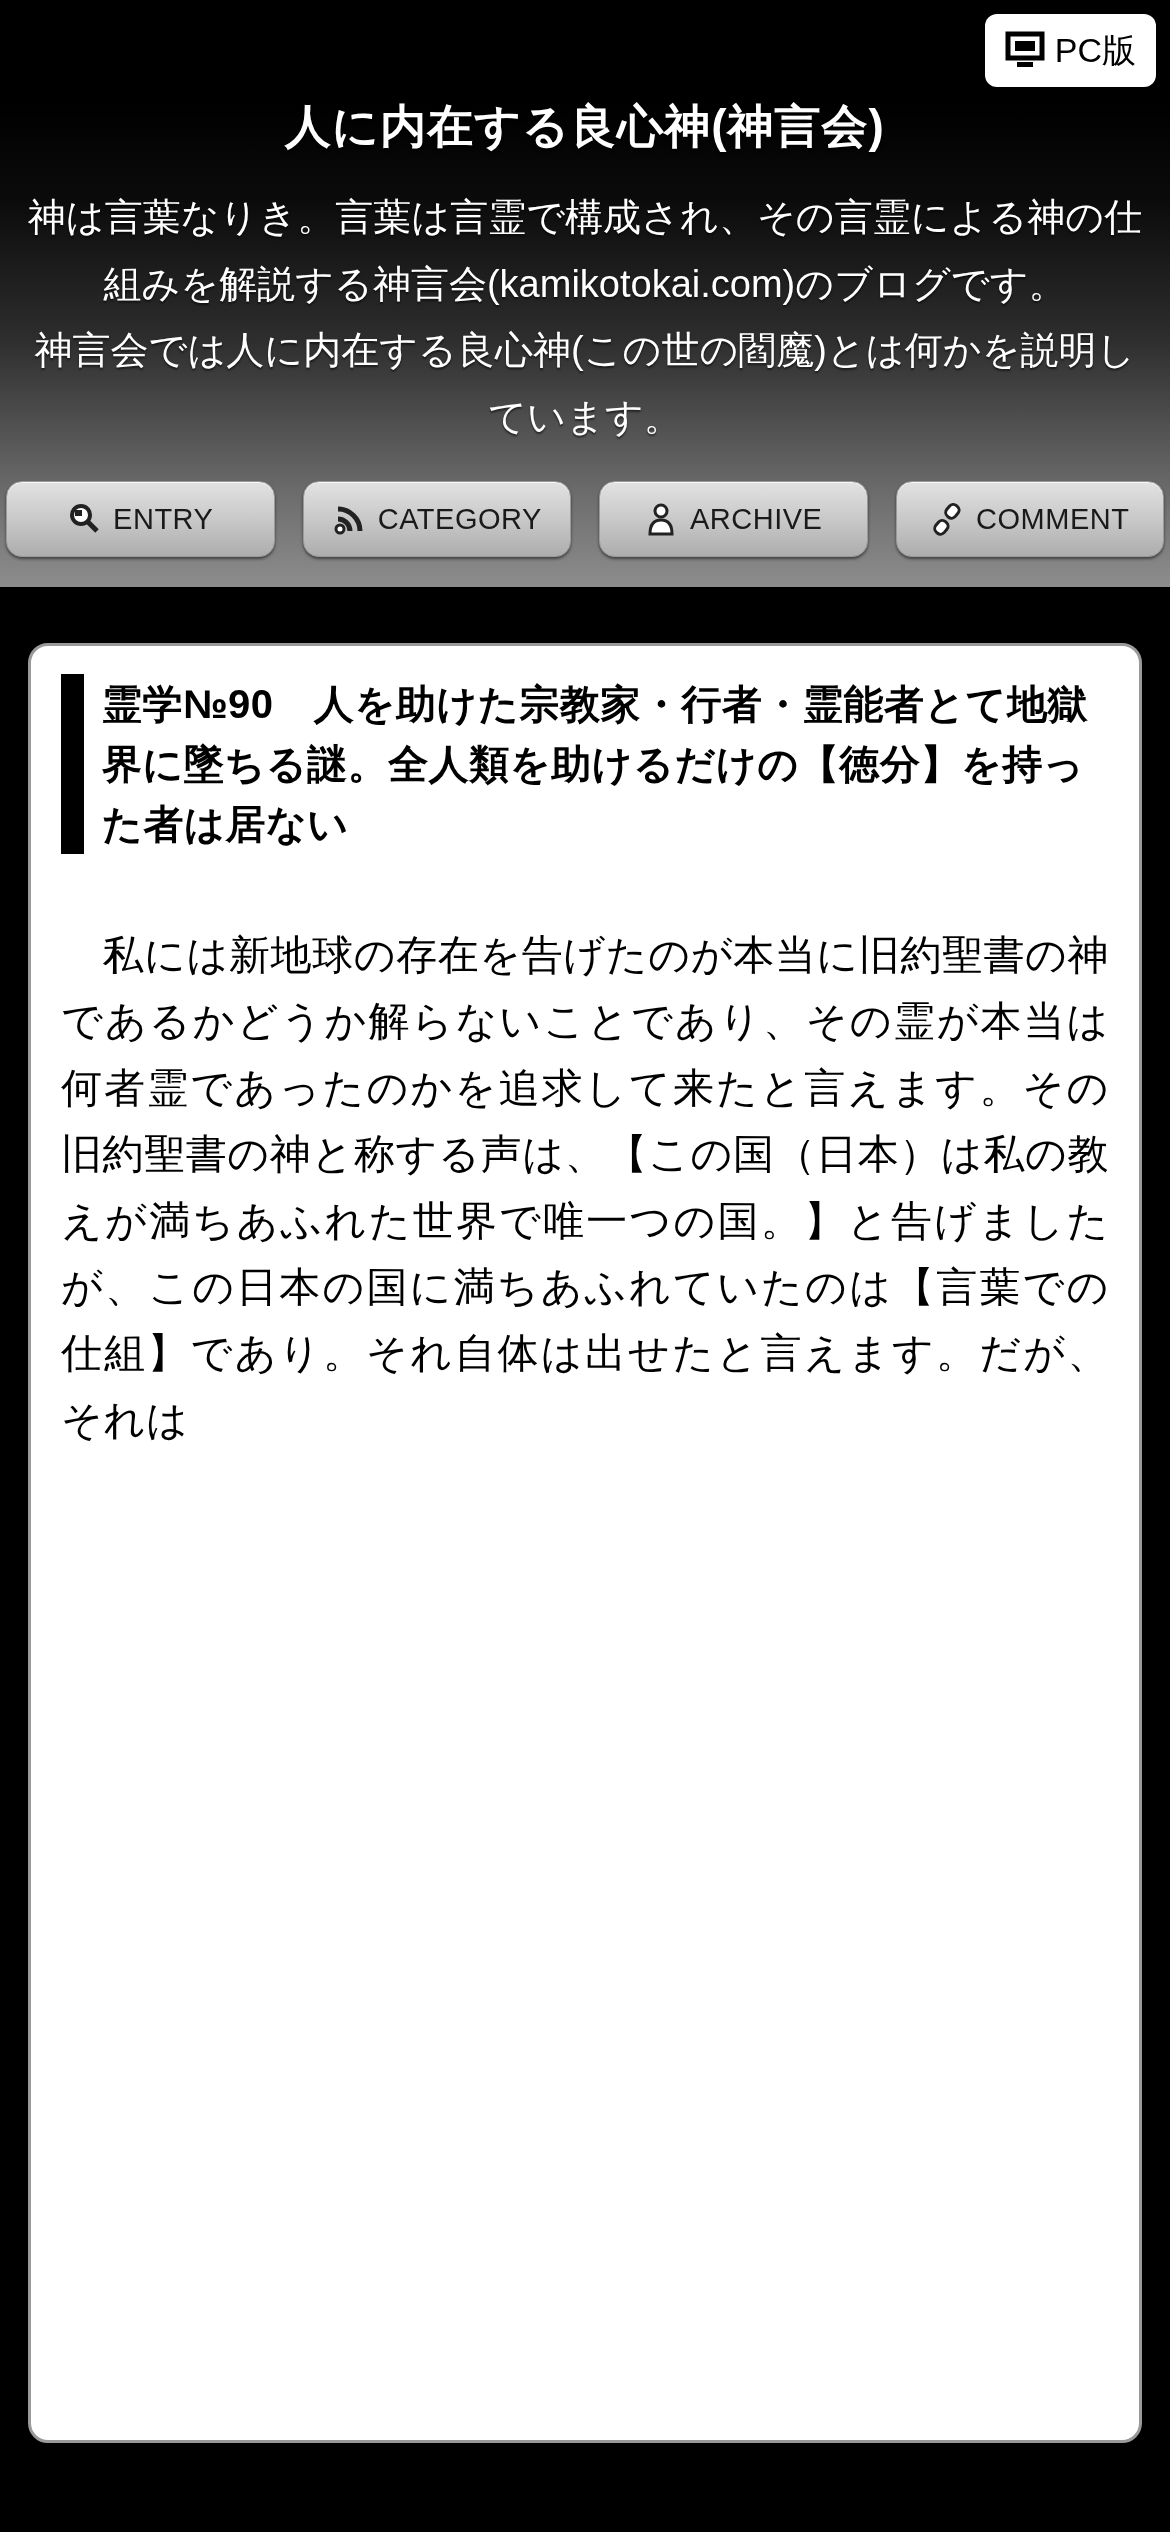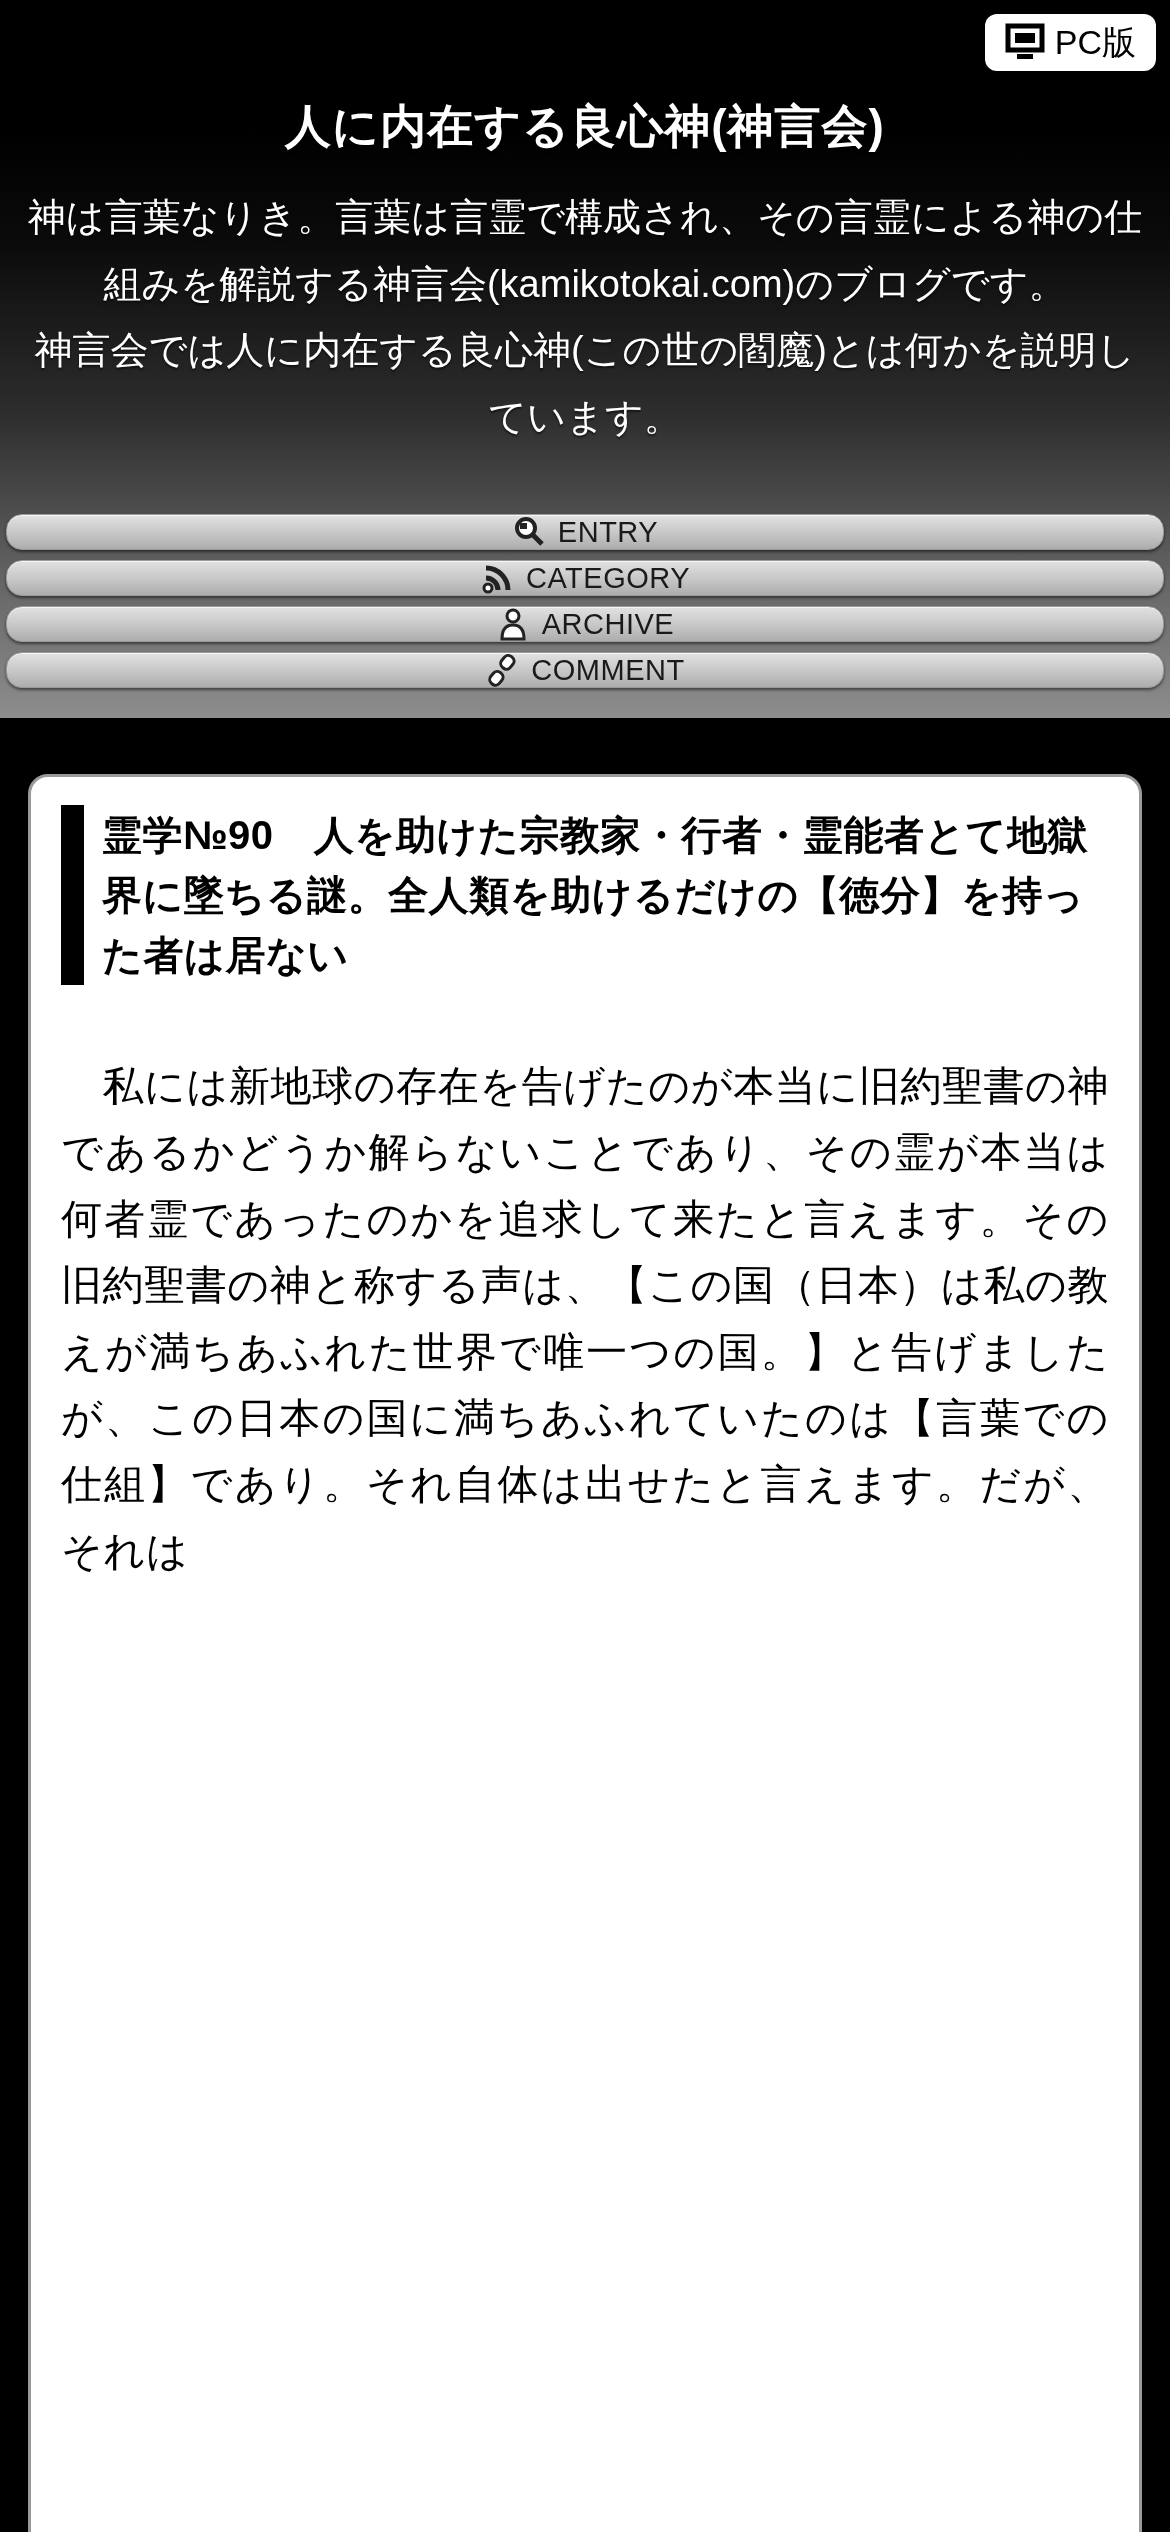--- a/index.html
+++ b/index.html
@@ -13,37 +13,37 @@
 
   
   .header {
     position:relative; width:100%; padding:96px 0 30px 0;
     background:linear-gradient(to bottom,#000 0%,#000 18%,#0b0b0b 34%,#2e2e2e 58%,#6c6c6c 84%,#8d8d8d 100%);
   }
   .pc-btn {
     position:absolute; top:14px; right:14px;
     display:flex; align-items:center; gap:10px;
     background:#fff; color:#000; border-radius:12px;
-    padding:8px 20px; font-size:34px; line-height:1.2;
+    padding:16px 20px; font-size:34px; line-height:1.2;
     cursor:pointer;
   }
   .pc-btn svg { display:block; }
   h1.site-title {
     color:#fff; text-align:center; font-size:46px; font-weight:bold;
     letter-spacing:1px; text-shadow:0 2px 3px rgba(0,0,0,.8);
     margin-bottom:26px;
   }
   .site-desc {
     color:#fff; text-align:center; font-size:38px; line-height:1.75;
     padding:0 16px; text-shadow:0 2px 2px rgba(0,0,0,.55);
   }
 
   
   .nav-row {
-    display:flex; gap:10px; padding:0 6px; margin-top:64px;flex-direction:column;
+    display:flex; gap:28px; padding:0 6px; margin-top:31px;
   }
   .nav-btn {
     flex:1 1 0; height:76px; border-radius:16px;
     background:linear-gradient(to bottom,#e2e2e2 0%,#c6c6c6 55%,#adadad 100%);
     box-shadow:inset 0 1px 0 rgba(255,255,255,.7), 0 2px 3px rgba(0,0,0,.5);
     display:flex; align-items:center; justify-content:center; gap:12px;
     color:#1a1a1a; font-size:29px; letter-spacing:.5px; cursor:pointer;
     border:1px solid #9a9a9a;
   }
   .nav-btn svg { display:block; }

